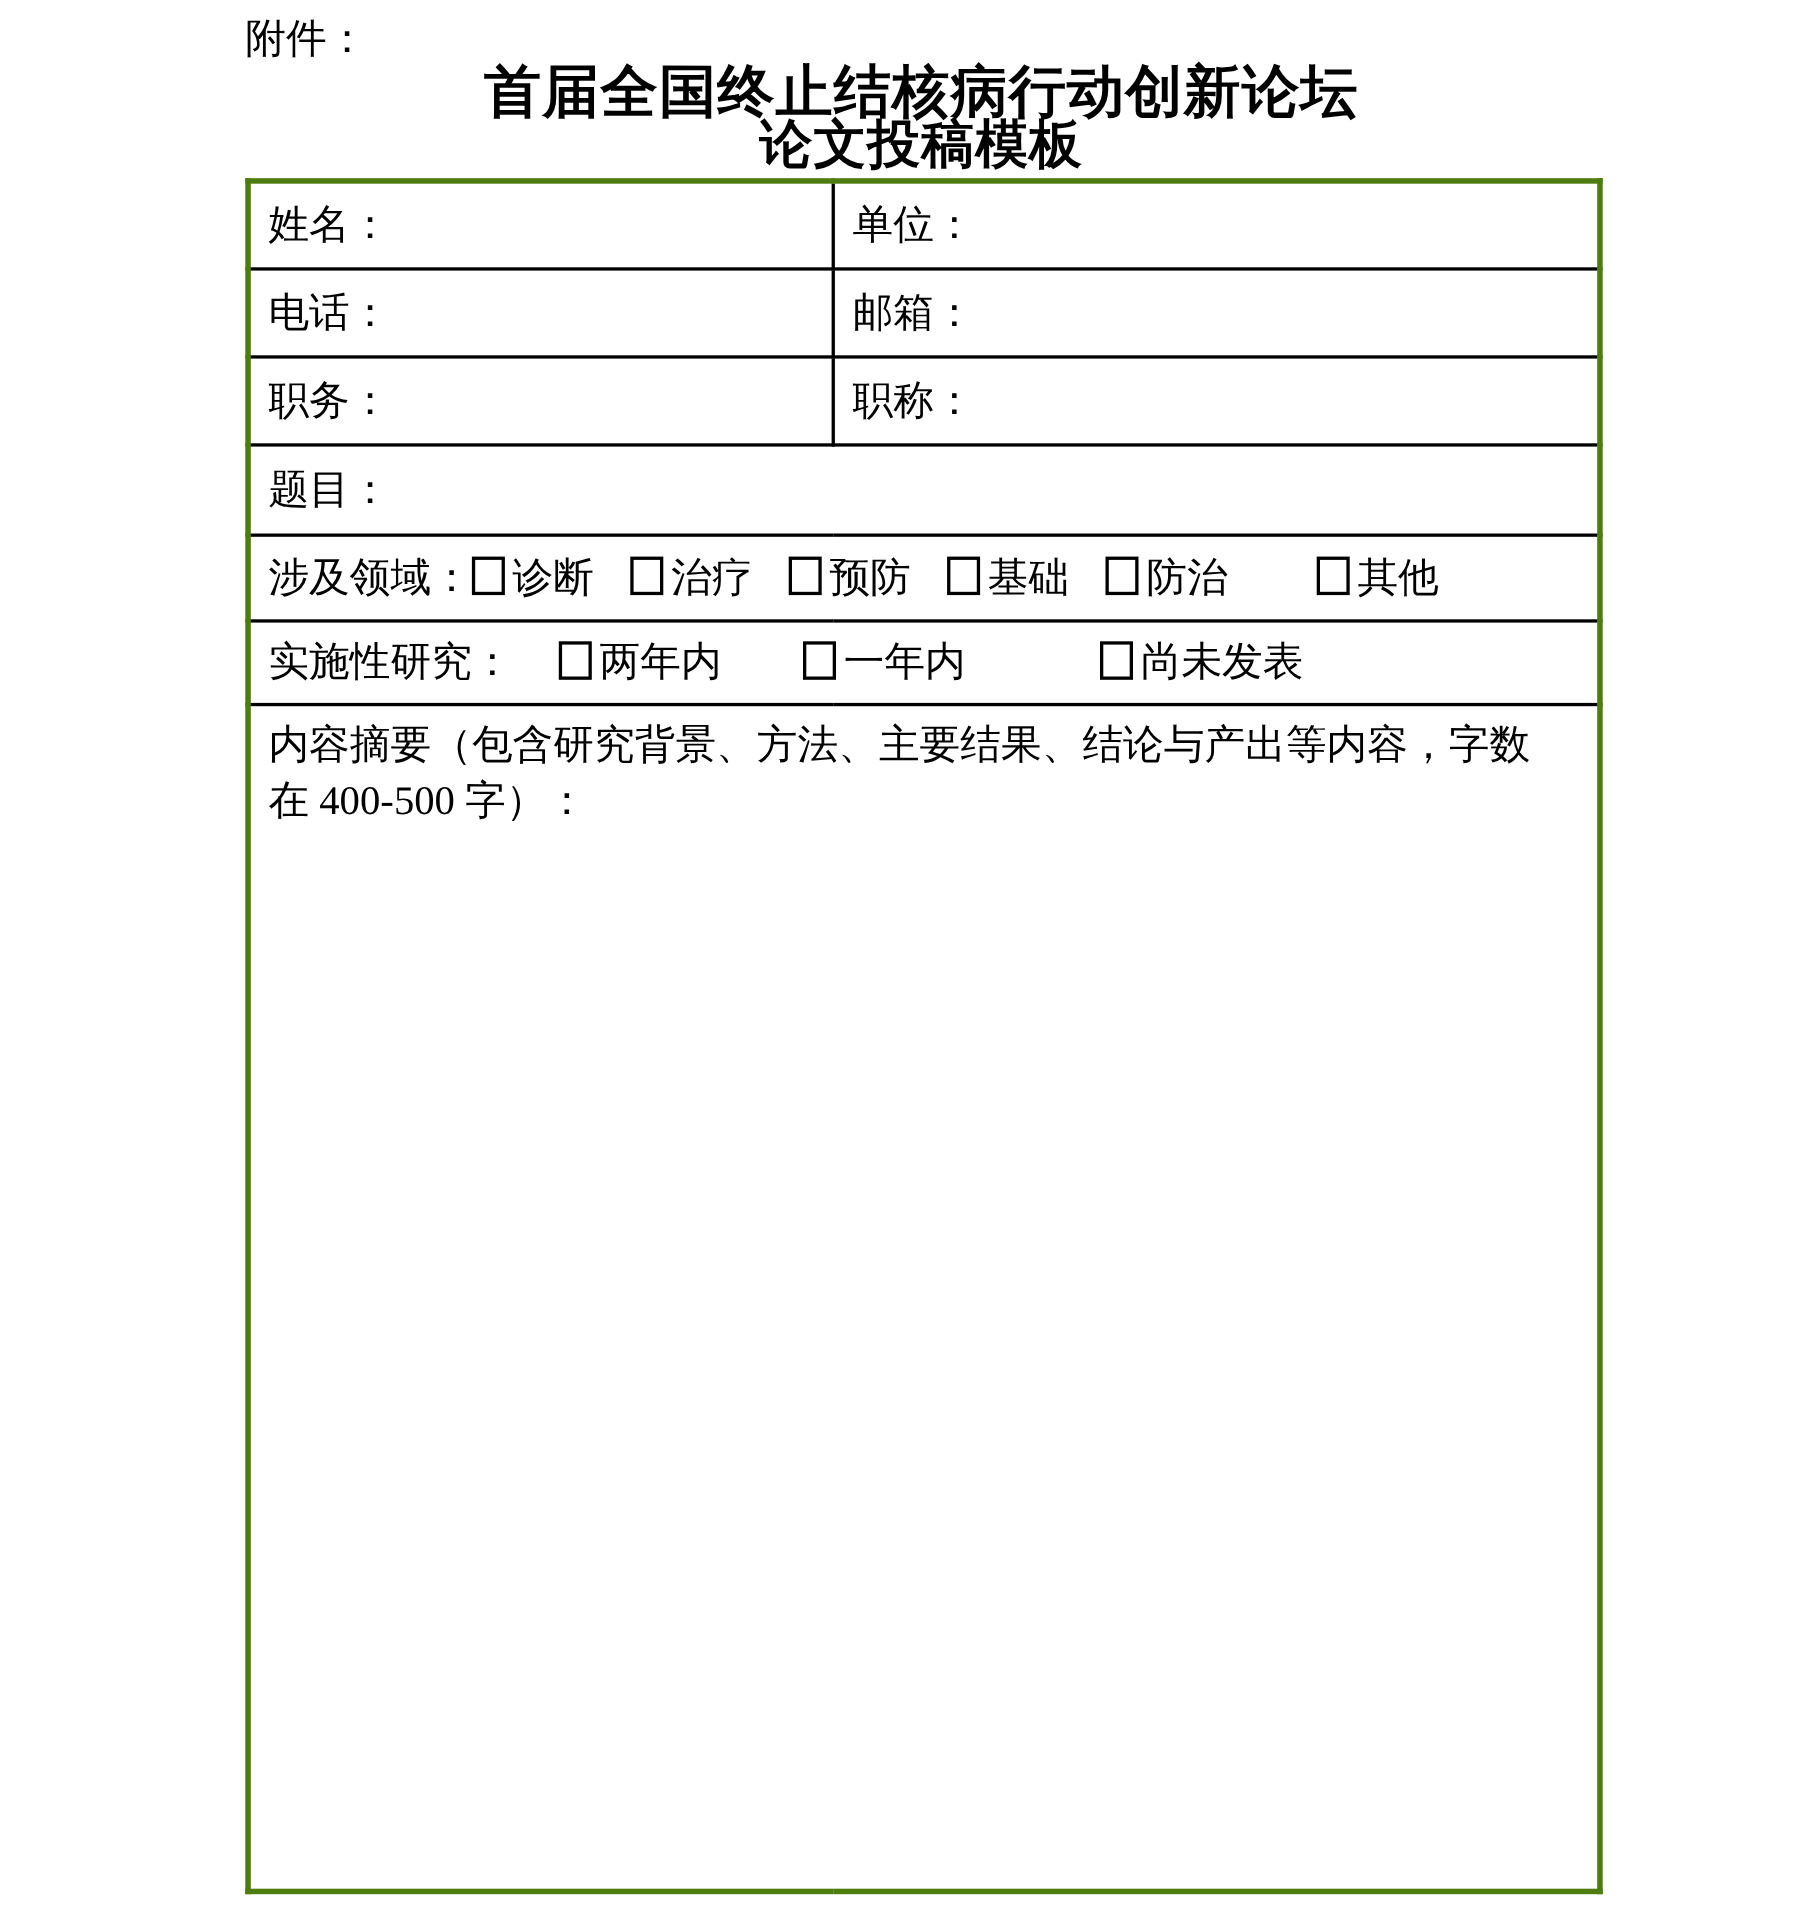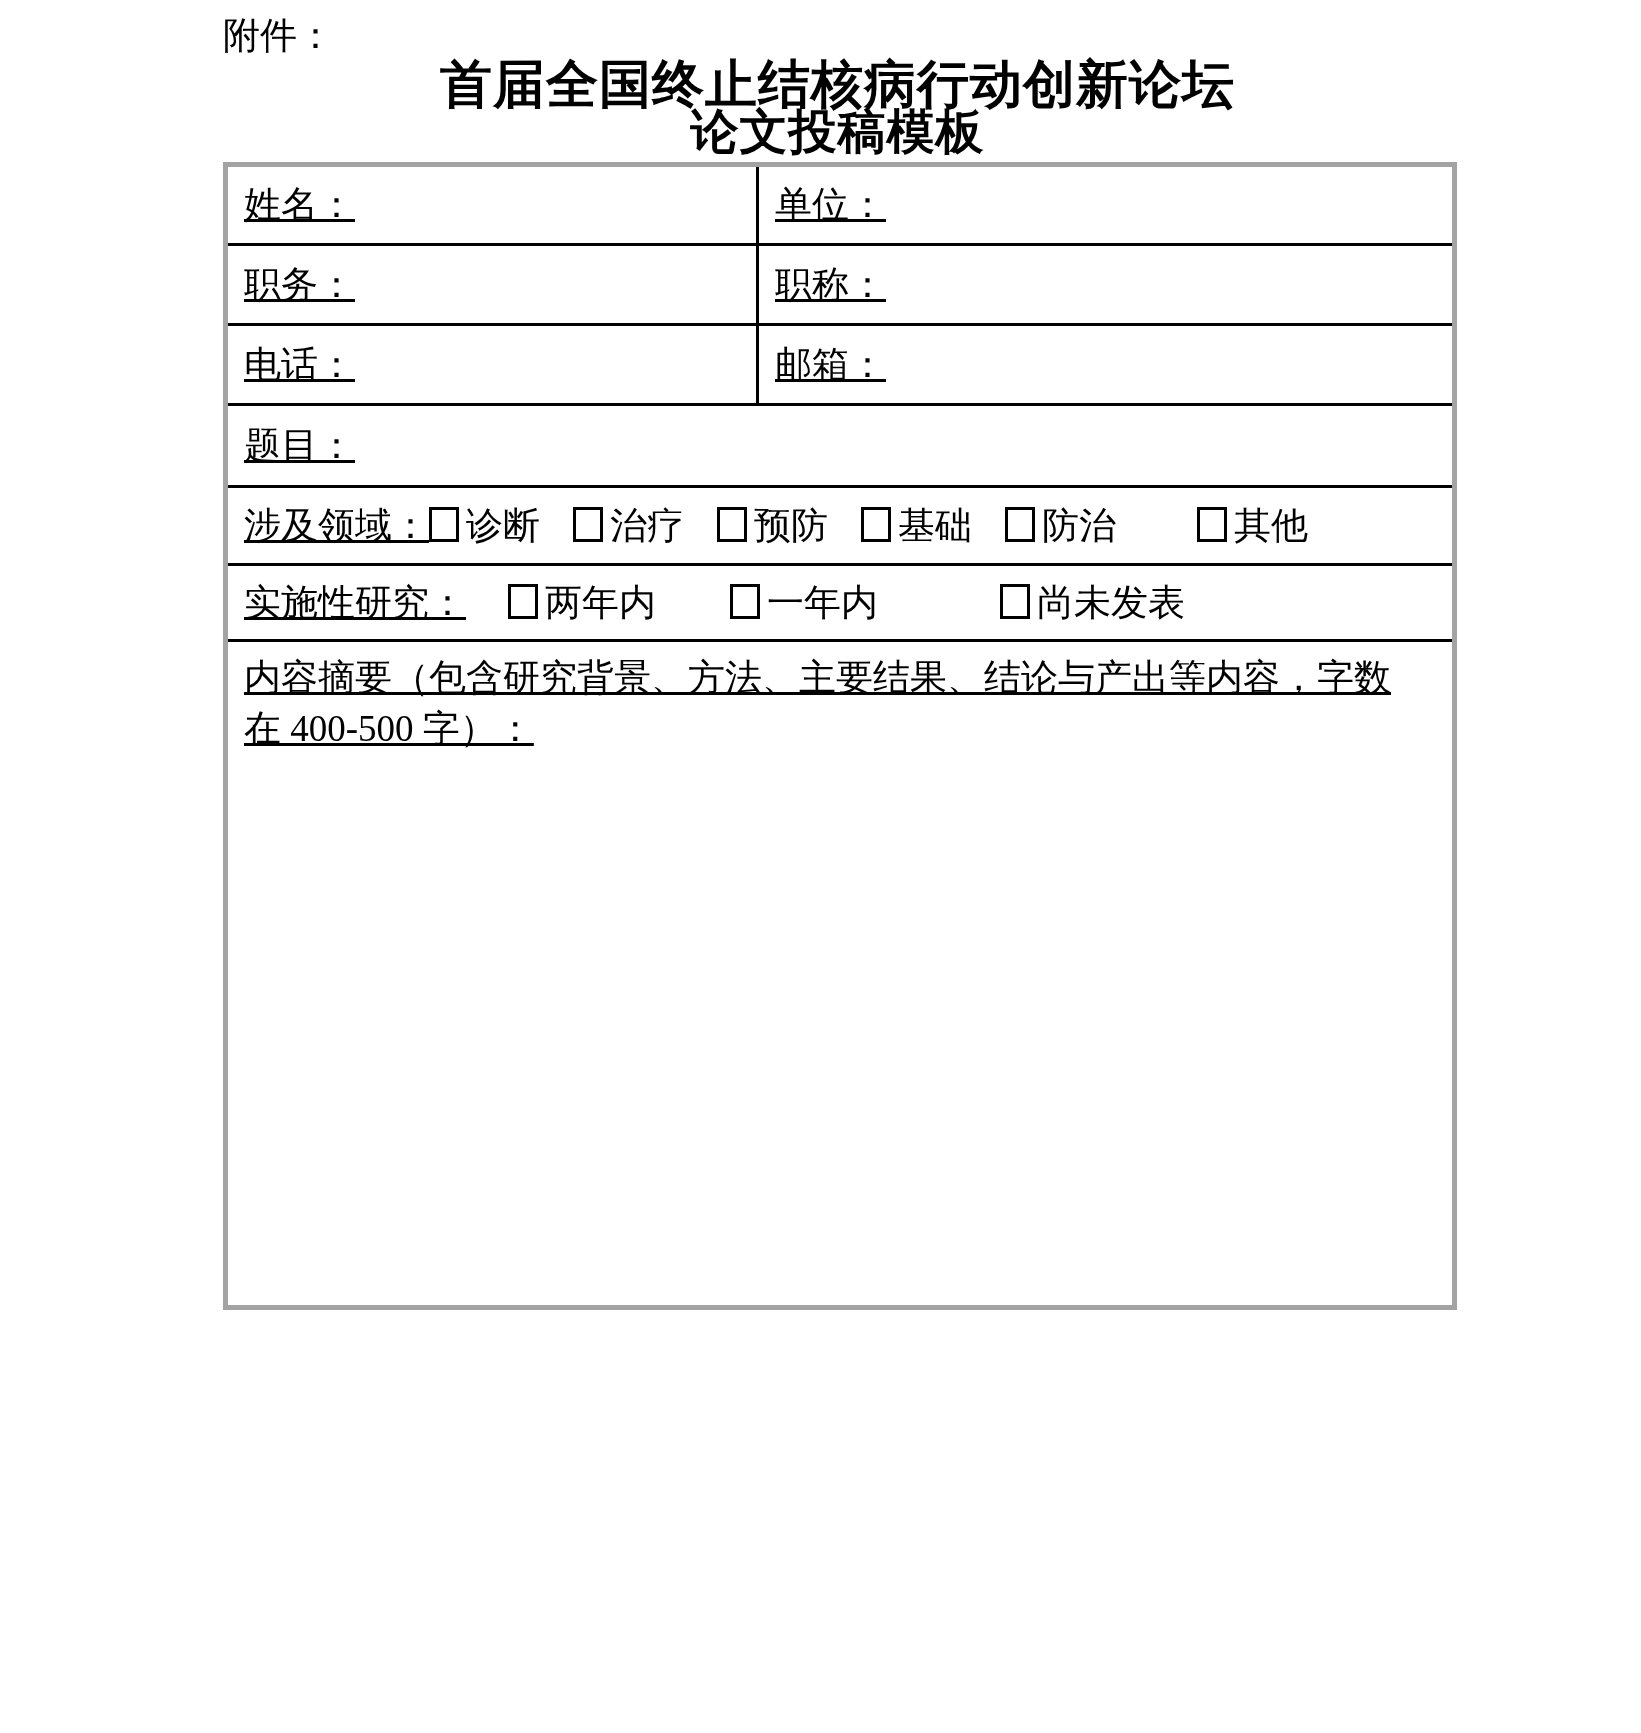--- a/index.html
+++ b/index.html
@@ -41,23 +41,22 @@
     line-height: 46px;
     font-weight: bold;
     text-align: center;
     letter-spacing: 1px;
   }
   table.form-table {
     margin-top: 7px;
     border-collapse: collapse;
     table-layout: fixed;
     width: 1229px;
-    height: 1148px;
-    border: 5px solid #a3a3a3;
-    text-decoration: underline;
+    height: 1560px;
+    border: 5px solid #4d7c0f;
   }
   col.col-left  { width: 532px; }
   col.col-right { width: 697px; }
   td {
     border: 3px solid #000000;
     font-size: 37px;
     line-height: 48px;
     padding: 0 10px 0 16px;
     vertical-align: middle;
     overflow: hidden;
@@ -115,33 +114,33 @@
       <td>
         <span class="lbl">姓名：</span>
       </td>
       <td>
         <span class="lbl">单位：</span>
       </td>
     </tr>
 
     <tr class="r-pair">
       <td>
-        <span class="lbl">职务：</span>
+        <span class="lbl">电话：</span>
       </td>
       <td>
-        <span class="lbl">职称：</span>
+        <span class="lbl">邮箱：</span>
       </td>
     </tr>
 
     <tr class="r-pair">
       <td>
-        <span class="lbl">电话：</span>
+        <span class="lbl">职务：</span>
       </td>
       <td>
-        <span class="lbl">邮箱：</span>
+        <span class="lbl">职称：</span>
       </td>
     </tr>
 
     <tr class="r-title">
       <td colspan="2">
         <span class="lbl">题目：</span>
       </td>
     </tr>
 
     <tr class="r-field row-field">

